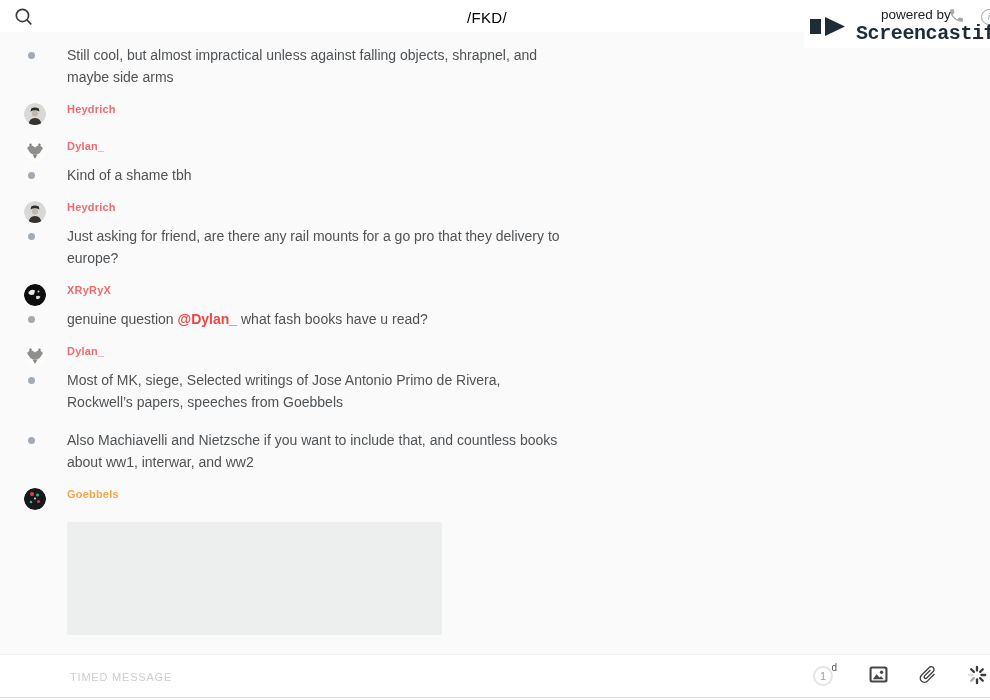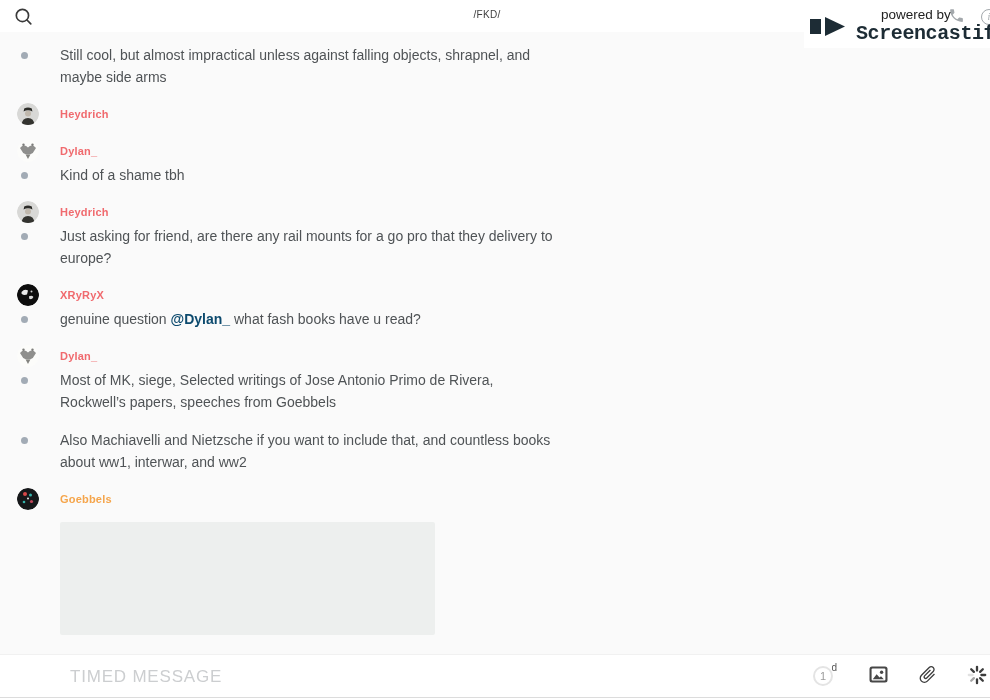--- a/index.html
+++ b/index.html
@@ -5,51 +5,51 @@
   html,body{margin:0;padding:0;}
   body{
     width:990px;height:700px;position:relative;overflow:hidden;
     background:#fafafa;
     font-family:"Liberation Sans", sans-serif;
     -webkit-font-smoothing:antialiased;
   }
   
   .topbar{position:absolute;top:0;left:0;right:0;height:32px;background:#fff;z-index:10;}
   .search-btn{position:absolute;left:13px;top:7px;width:20px;height:20px;border:none;background:transparent;padding:0;cursor:pointer;}
-  .channel-title{position:absolute;left:0;right:16px;top:9px;text-align:center;font-size:10px;color:#404040;letter-spacing:.3px;}
+  .channel-title{position:absolute;left:0;right:16px;top:9px;text-align:center;font-size:15px;color:#000000;letter-spacing:.3px;}
   .topbar-actions{position:absolute;top:8px;right:-8px;display:flex;gap:15px;align-items:center;z-index:21;}
   .icon-btn{border:none;background:transparent;padding:0;width:18px;height:18px;cursor:pointer;display:flex;align-items:center;justify-content:center;}
   .info-glyph{display:inline-block;width:14px;height:14px;border:1.5px solid #a3a8ac;border-radius:50%;color:#a3a8ac;font-size:10px;line-height:14px;text-align:center;font-family:"Liberation Serif",serif;font-style:italic;}
   
   .watermark-bg{position:absolute;top:5px;right:0;width:186px;height:43px;background:#fff;z-index:19;}
   .watermark-content{position:absolute;top:5px;right:0;width:186px;height:43px;z-index:22;overflow:hidden;pointer-events:none;}
   .wm-logo{position:absolute;left:5px;top:5px;}
   .wm-text{position:absolute;left:52px;top:2px;white-space:nowrap;}
   .wm-powered{font-size:13.5px;color:#222;display:block;line-height:16px;margin-left:25px;}
   .wm-brand{font-size:20px;font-weight:bold;color:#1d2c35;display:block;line-height:21px;letter-spacing:-.4px;font-family:Liberation Mono, monospace;}
   
   .chat{position:absolute;top:32px;left:0;right:0;bottom:45px;overflow:hidden;padding-top:12px;}
-  .msg-group{margin-top:15px;}
+  .msg-group{margin-top:15px;padding-left:7px;}
   .msg-group.first{margin-top:0;}
-  .group-header{display:flex;align-items:center;height:22px;margin-bottom:2px;}
+  .group-header{display:flex;height:22px;margin-bottom:2px;}
   .avatar{width:22px;height:22px;margin-left:17px;border-radius:50%;overflow:hidden;flex:none;cursor:pointer;}
   .username{margin-left:21px;font-size:11px;font-weight:bold;letter-spacing:.2px;cursor:pointer;}
   .u-red{color:#f06a6e;}
   .u-orange{color:#f5a54b;}
   .msg-row{display:flex;align-items:flex-start;}
   .msg-row + .msg-row{margin-top:16px;}
   .gutter{width:60px;flex:none;}
   .status-dot{display:block;width:7px;height:7px;border-radius:50%;background:#a2abb5;margin:8px 0 0 21px;}
   .msg-text{max-width:498px;font-size:14px;line-height:22px;color:#4f5356;}
-  .mention{color:#0c4a6e;font-weight:bold;cursor:pointer;}
+  .mention{color:#ef4444;font-weight:bold;cursor:pointer;}
   .attachment-ph{margin:12px 0 0 60px;width:375px;height:113px;background:#edefee;border-radius:2px;cursor:pointer;}
   
   .composer{position:absolute;left:0;right:0;bottom:0;height:45px;background:#fff;border-top:1px solid #f1f1f1;z-index:15;}
   .composer::after{content:"";position:absolute;left:0;right:0;bottom:2px;height:1px;background:#dcdcdc;}
-  .composer-input{position:absolute;left:68px;top:0;height:42px;width:500px;border:none;outline:none;background:transparent;font-size:17px;letter-spacing:.8px;color:#666;font-family:"Liberation Sans",sans-serif;}
+  .composer-input{position:absolute;left:68px;top:0;height:42px;width:500px;border:none;outline:none;background:transparent;font-size:11px;letter-spacing:.8px;color:#666;font-family:"Liberation Sans",sans-serif;}
   .composer-input::placeholder{color:#ccced0;}
   .composer-icons{position:absolute;right:3px;top:0;height:42px;display:flex;align-items:center;gap:29px;}
   .comp-icon{border:none;background:transparent;padding:0;cursor:pointer;display:flex;align-items:center;justify-content:center;}
   .timer{position:relative;width:22px;height:22px;margin-right:6px;}
   .timer-circle{display:block;width:16px;height:16px;border:2px solid #e4e4e4;border-radius:50%;color:#9b9b9b;font-size:11px;line-height:16px;text-align:center;}
   .timer-unit{position:absolute;top:-3px;right:-3px;font-size:10px;color:#555;font-weight:normal;}
 </style>
 </head>
 <body>
 

